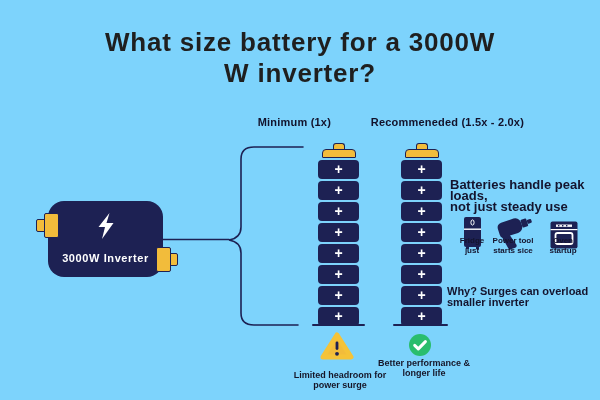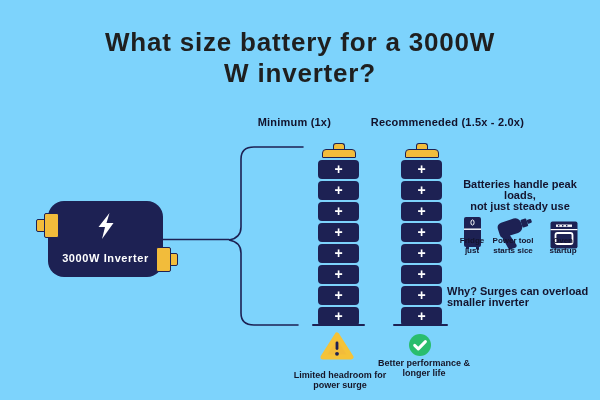--- a/index.html
+++ b/index.html
@@ -38,21 +38,21 @@
     width:41px;height:19px;background:var(--navy,#1d2153);border-radius:4px;margin-top:2px;
     color:#ffffff;font-weight:800;font-size:14px;line-height:19px;text-align:center;box-sizing:border-box;
   }
   .baseline{position:absolute;top:324px;height:2px;background:var(--navy,#1d2153);border-radius:1px;}
 
   .icon-abs{position:absolute;}
   .caption{
     position:absolute;top:359px;text-align:center;font-size:9px;font-weight:800;
     line-height:9.5px;color:#161628;
   }
-  .panel-heading{position:absolute;left:450px;top:179px;width:140px;text-align:center;font-size:11px;font-weight:800;color:#14142e;line-height:11px;}
+  .panel-heading{position:absolute;left:450px;top:179px;width:140px;text-align:left;font-size:13px;font-weight:800;color:#14142e;line-height:11px;}
   .icon-label{position:absolute;top:236px;text-align:center;font-size:8px;font-weight:800;line-height:9.5px;color:#14142e;}
   .panel-footer{position:absolute;left:447px;top:286px;width:146px;text-align:left;font-size:11px;font-weight:700;line-height:11px;color:#14142e;}
 
   .navy-fill{fill:var(--navy,#1d2153);}
   .yellow-fill{fill:var(--yellow,#f5c338);}
   .green-fill{fill:var(--green,#2abd6d);}
 </style>
 </head>
 <body>
 

